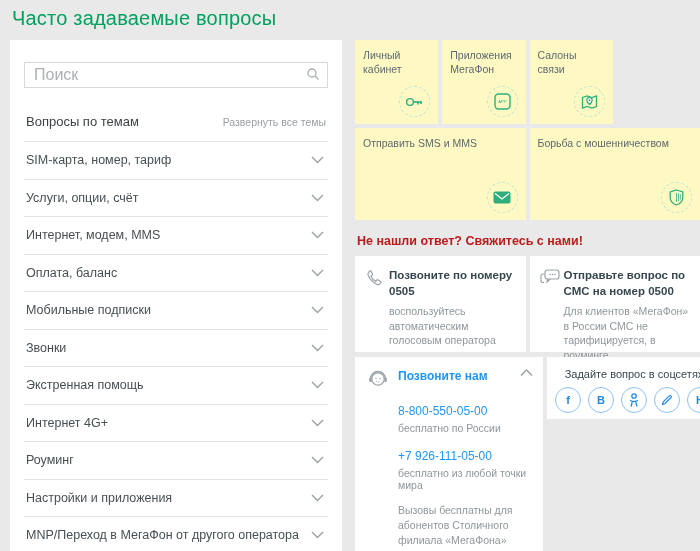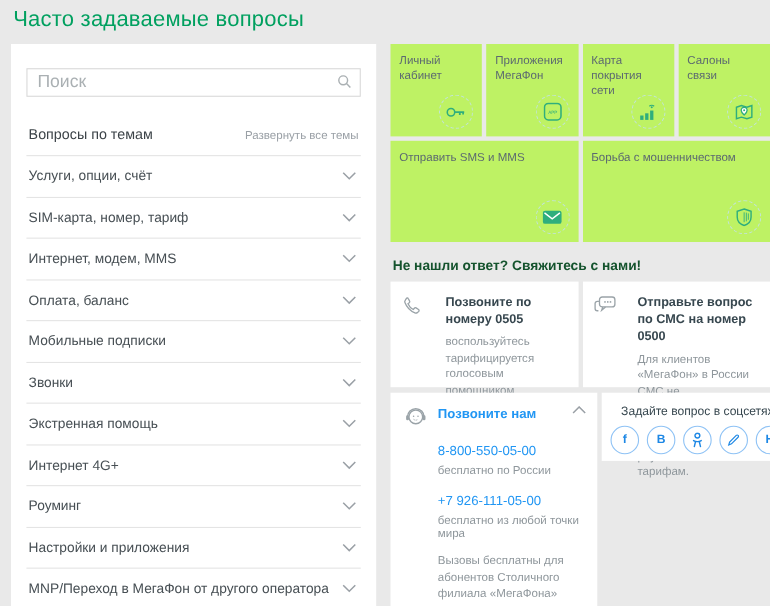--- a/index.html
+++ b/index.html
@@ -25,31 +25,31 @@
 
   .acc-list { border-top:1px solid #e4e4e4; }
   .acc-item { height:37.5px; display:flex; align-items:center; justify-content:space-between;
     border-bottom:1px solid #e4e4e4; padding:0 4px 0 2px; cursor:pointer; }
   .acc-label { font-size:12.5px; color:#474f54; }
 
   
   .right-col { width:345px; }
   .tiles-row1 { display:grid; grid-template-columns:repeat(4,1fr); gap:4px; }
   .tiles-row2 { display:grid; grid-template-columns:repeat(2,1fr); gap:4px; margin-top:4px; }
-  .tile { background:#bef264; position:relative; padding:9px 8px; cursor:pointer; }
+  .tile { background:#fef9c3; position:relative; padding:9px 8px; cursor:pointer; }
   .tiles-row1 .tile { height:84px; }
   .tiles-row2 .tile { height:92px; }
   .tile-label { font-size:10.5px; line-height:1.3; color:#5c6a70; }
   .tile-icon { position:absolute; right:8px; bottom:7px; width:31px; height:31px; border:1px dashed #c2e4d4;
     border-radius:50%; display:flex; align-items:center; justify-content:center; }
 
-  .contact-heading { margin:14px 0 8px 2px; font-size:12.5px; font-weight:bold; color:#14532d; }
+  .contact-heading { margin:14px 0 8px 2px; font-size:12.5px; font-weight:bold; color:#b91c1c; }
 
   .contact-cards { display:grid; grid-template-columns:repeat(2,1fr); gap:4px; }
-  .contact-card { background:#fff; height:96px; padding:12px 10px 10px 10px; display:flex; gap:16px; }
+  .contact-card { background:#fff; height:96px; padding:12px 10px 10px 10px; display:flex; gap:0; }
   .cc-icon { flex:0 0 24px; padding-top:1px; }
   .cc-title { font-size:11.5px; font-weight:bold; color:#37474f; line-height:1.35; }
   .cc-sub { font-size:10.5px; color:#8f979c; line-height:1.4; margin-top:5px; }
 
   .bottom-grid { display:grid; grid-template-columns:repeat(2,1fr); gap:4px; margin-top:5px; align-items:start; }
 
   .call-card { background:#fff; padding:12px 10px 12px 12px; }
   .call-head { display:flex; align-items:flex-start; gap:8px; cursor:pointer; }
   .call-title { font-size:12px; font-weight:bold; color:#2196f3; flex:1; }
   .call-body { margin:12px 0 0 31px; }
@@ -86,29 +86,29 @@
         </span>
       </div>
 
       <div class="topics-head">
         <span class="topics-title">Вопросы по темам</span>
         <a class="expand-all">Развернуть все темы</a>
       </div>
 
       <div class="acc-list">
         <div class="acc-item">
+          <span class="acc-label">SIM-карта, номер, тариф</span>
+          <span>
+              <svg width="13" height="8" viewBox="0 0 13 8">
+                <polyline points="1,1 6.5,6.5 12,1" fill="none" stroke="#9aa0a6" stroke-width="1.4"></polyline>
+              </svg>
+            </span>
+        </div>
+        <div class="acc-item">
           <span class="acc-label">Услуги, опции, счёт</span>
-          <span>
-              <svg width="13" height="8" viewBox="0 0 13 8">
-                <polyline points="1,1 6.5,6.5 12,1" fill="none" stroke="#9aa0a6" stroke-width="1.4"></polyline>
-              </svg>
-            </span>
-        </div>
-        <div class="acc-item">
-          <span class="acc-label">SIM-карта, номер, тариф</span>
           <span>
               <svg width="13" height="8" viewBox="0 0 13 8">
                 <polyline points="1,1 6.5,6.5 12,1" fill="none" stroke="#9aa0a6" stroke-width="1.4"></polyline>
               </svg>
             </span>
         </div>
         <div class="acc-item">
           <span class="acc-label">Интернет, модем, MMS</span>
           <span>
               <svg width="13" height="8" viewBox="0 0 13 8">
@@ -200,32 +200,20 @@
         <div class="tile">
           <div class="tile-label">Приложения МегаФон</div>
           <div class="tile-icon">
             <svg width="17" height="17" viewBox="0 0 17 17">
                 <rect x="1" y="1" width="15" height="15" rx="3.5" fill="none" stroke="#2fae7d" stroke-width="1.4"></rect>
                 <text x="8.5" y="10.4" text-anchor="middle" font-size="4.2" font-family="Liberation Sans, sans-serif" fill="#2fae7d">APP</text>
               </svg>
           </div>
         </div>
         <div class="tile">
-          <div class="tile-label">Карта покрытия сети</div>
-          <div class="tile-icon">
-            <svg width="16" height="16" viewBox="0 0 16 16">
-                <rect x="1" y="11" width="3" height="4" fill="#2fae7d"></rect>
-                <rect x="5.5" y="9" width="3" height="6" fill="#2fae7d"></rect>
-                <rect x="10" y="6.5" width="3" height="8.5" fill="#2fae7d"></rect>
-                <circle cx="11.5" cy="3.6" r="0.9" fill="#2fae7d"></circle>
-                <path d="M9.3 2.6 a3.1 3.1 0 0 1 4.4 0" fill="none" stroke="#2fae7d" stroke-width="1"></path>
-              </svg>
-          </div>
-        </div>
-        <div class="tile">
           <div class="tile-label">Салоны связи</div>
           <div class="tile-icon">
             <svg width="17" height="16" viewBox="0 0 17 16">
                 <path d="M1.5 3.5 L6 2 L11 3.5 L15.5 2 V12.5 L11 14 L6 12.5 L1.5 14 Z" fill="none" stroke="#2fae7d" stroke-width="1.3"></path>
                 <path d="M8.5 3.5 a2.7 2.7 0 0 1 2.7 2.7 c0 2 -2.7 4.3 -2.7 4.3 s-2.7 -2.3 -2.7 -4.3 a2.7 2.7 0 0 1 2.7 -2.7 z" fill="#fff" stroke="#2fae7d" stroke-width="1.2"></path>
                 <circle cx="8.5" cy="6.2" r="0.9" fill="#2fae7d"></circle>
               </svg>
           </div>
         </div>
       </div>
@@ -257,21 +245,21 @@
 
       <div class="contact-cards">
         <div class="contact-card">
           <span class="cc-icon">
             <svg width="19" height="19" viewBox="0 0 19 19">
                 <path d="M4.5 2.2 C5 1.7 5.8 1.8 6.1 2.4 L7.4 4.8 C7.7 5.3 7.5 5.9 7 6.3 L5.9 7.1 C6.8 9.2 8.6 11.3 10.7 12.4 L11.7 11.2 C12.1 10.7 12.7 10.6 13.2 10.9 L15.5 12.4 C16.1 12.8 16.1 13.6 15.6 14.1 L14.4 15.2 C13.8 15.7 12.9 15.8 12.2 15.5 C8 13.6 4.7 10.2 3.1 6 C2.8 5.3 3 4.4 3.5 3.9 Z" fill="none" stroke="#9aa3a8" stroke-width="1.2"></path>
               </svg>
           </span>
           <div>
             <div class="cc-title">Позвоните по номеру 0505</div>
-            <div class="cc-sub">воспользуйтесь тарифицируется голосовым помощником</div>
+            <div class="cc-sub">воспользуйтесь автоматическим голосовым оператора</div>
           </div>
         </div>
         <div class="contact-card">
           <span class="cc-icon">
             <svg width="20" height="17" viewBox="0 0 20 17">
                 <rect x="5" y="1" width="14" height="9" rx="2.5" fill="none" stroke="#9aa3a8" stroke-width="1.2"></rect>
                 <path d="M8 10 L7 13 L10.5 10" fill="none" stroke="#9aa3a8" stroke-width="1.2"></path>
                 <path d="M4.5 5 H3 A2 2 0 0 0 1 7 V11.5 A2 2 0 0 0 3 13.5 H4" fill="none" stroke="#9aa3a8" stroke-width="1.2"></path>
                 <circle cx="10" cy="5.5" r="0.8" fill="#9aa3a8"></circle>
                 <circle cx="12.5" cy="5.5" r="0.8" fill="#9aa3a8"></circle>

